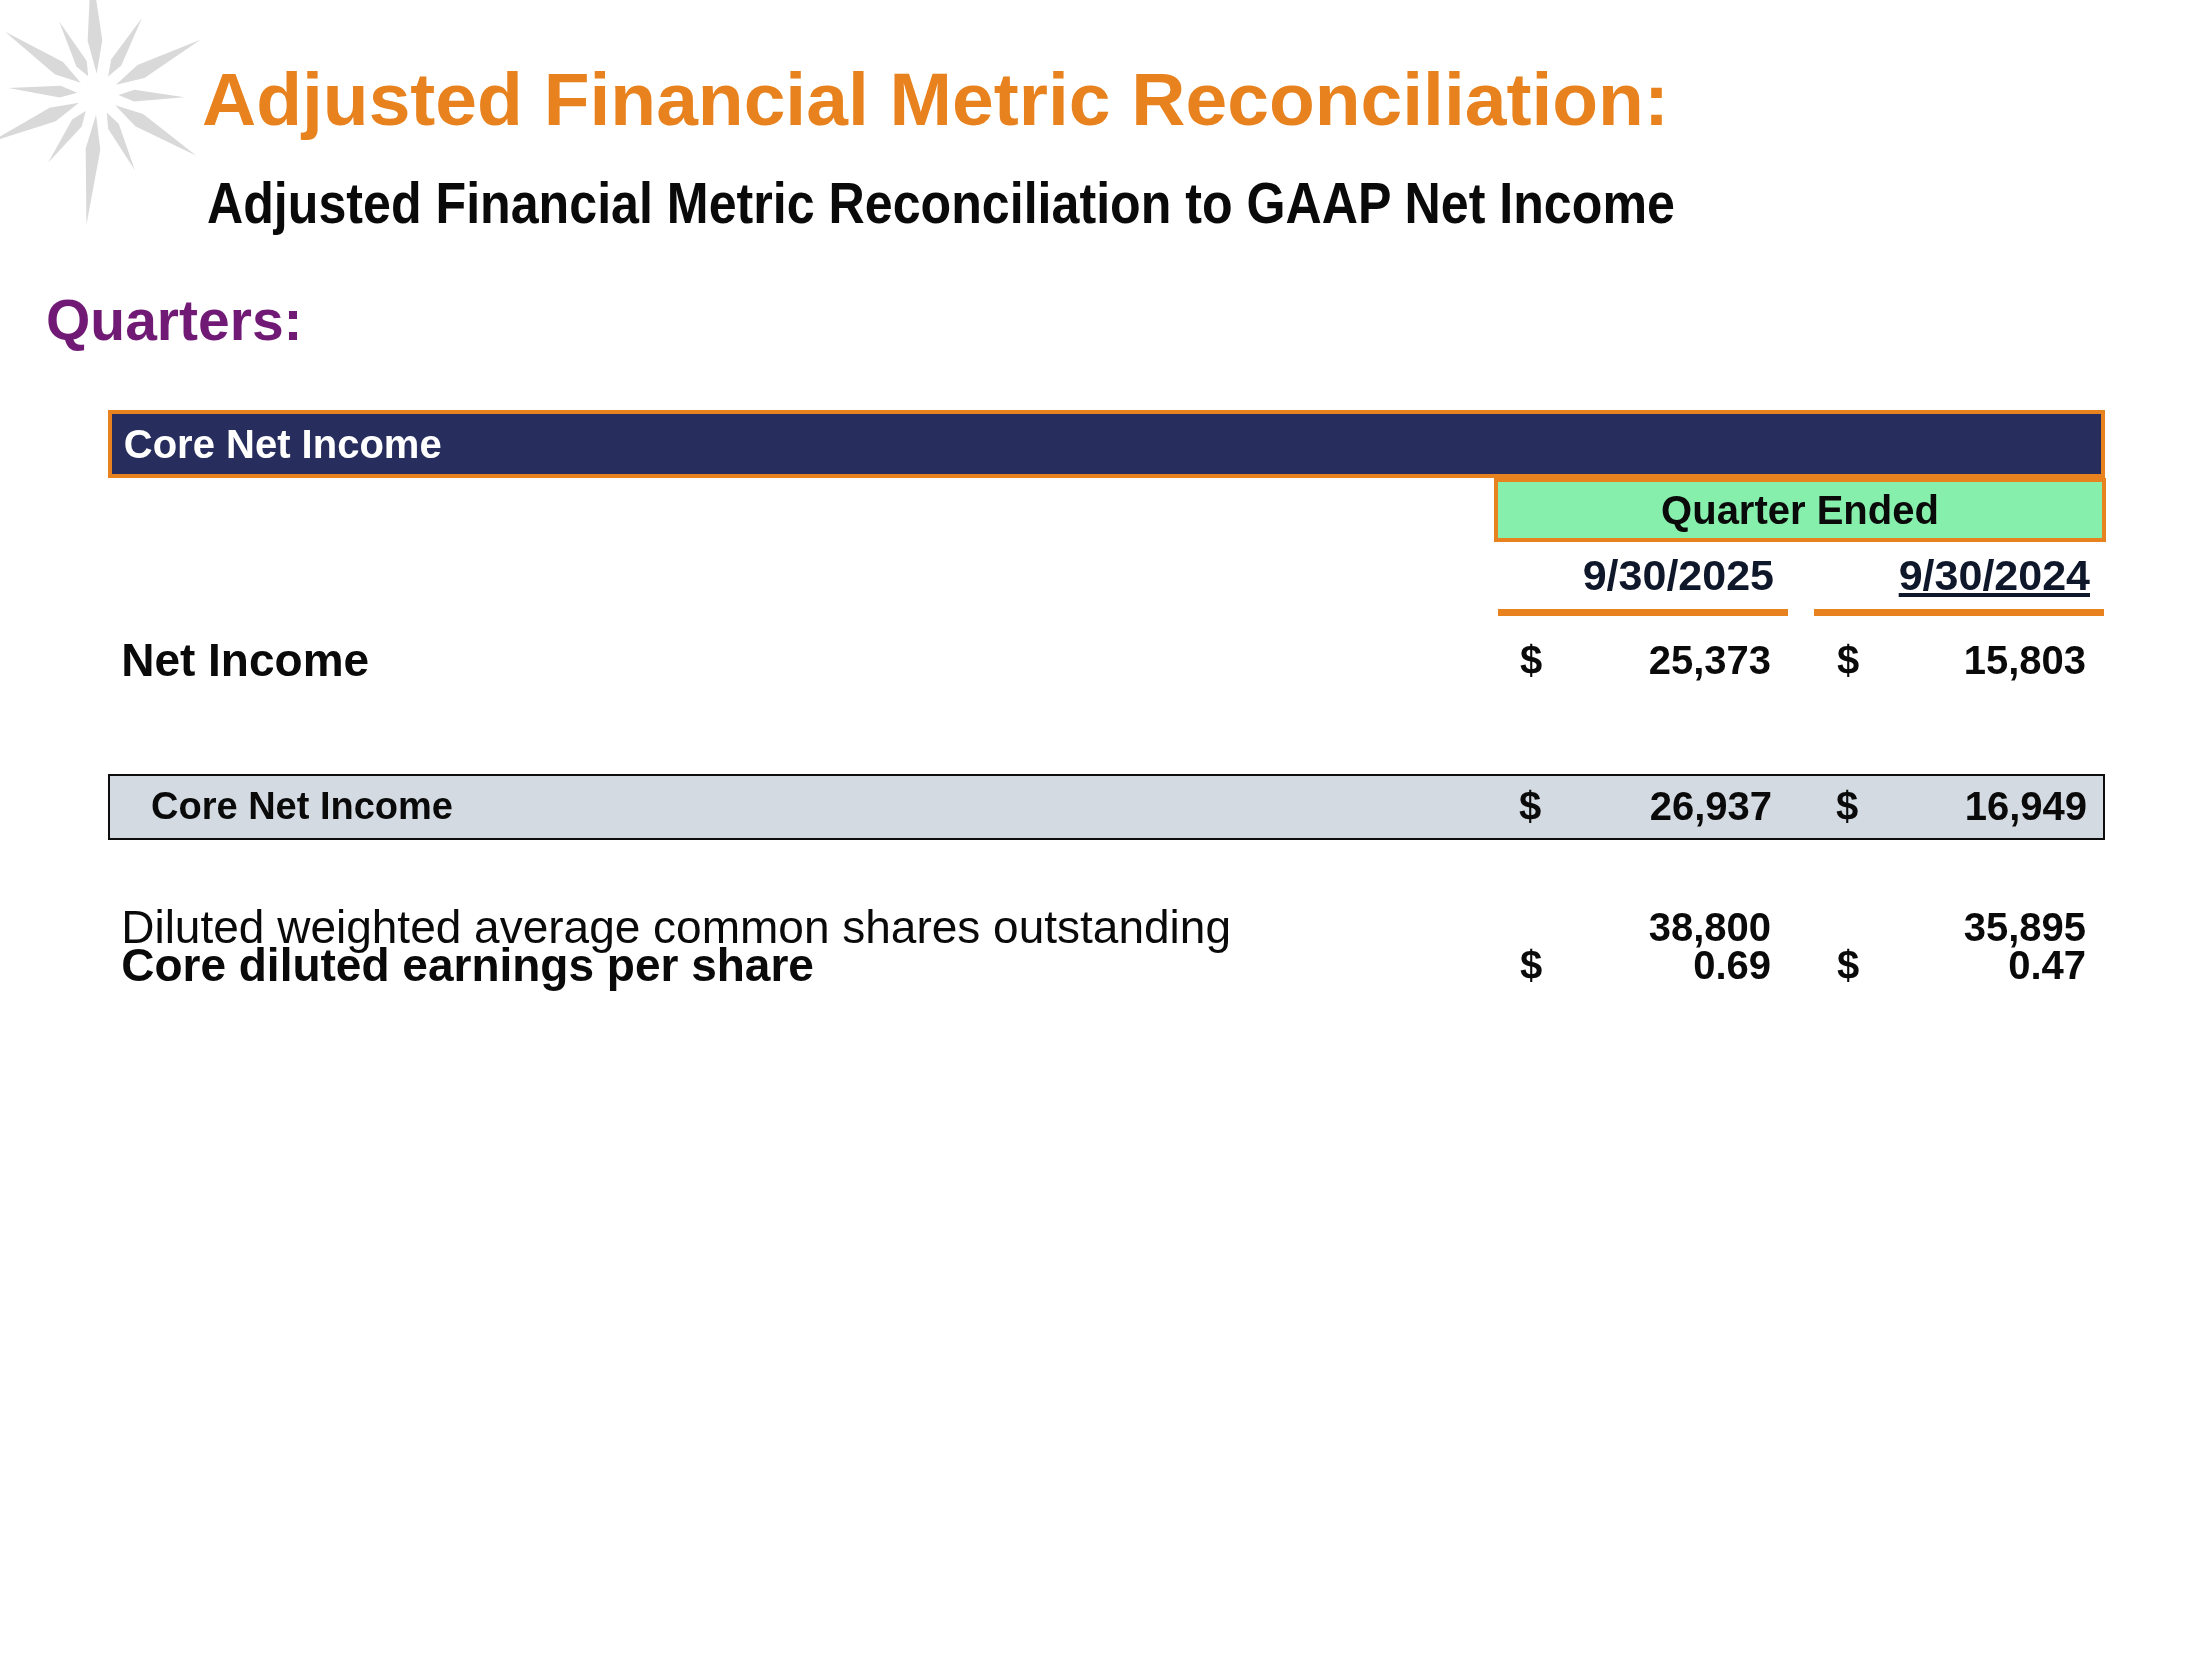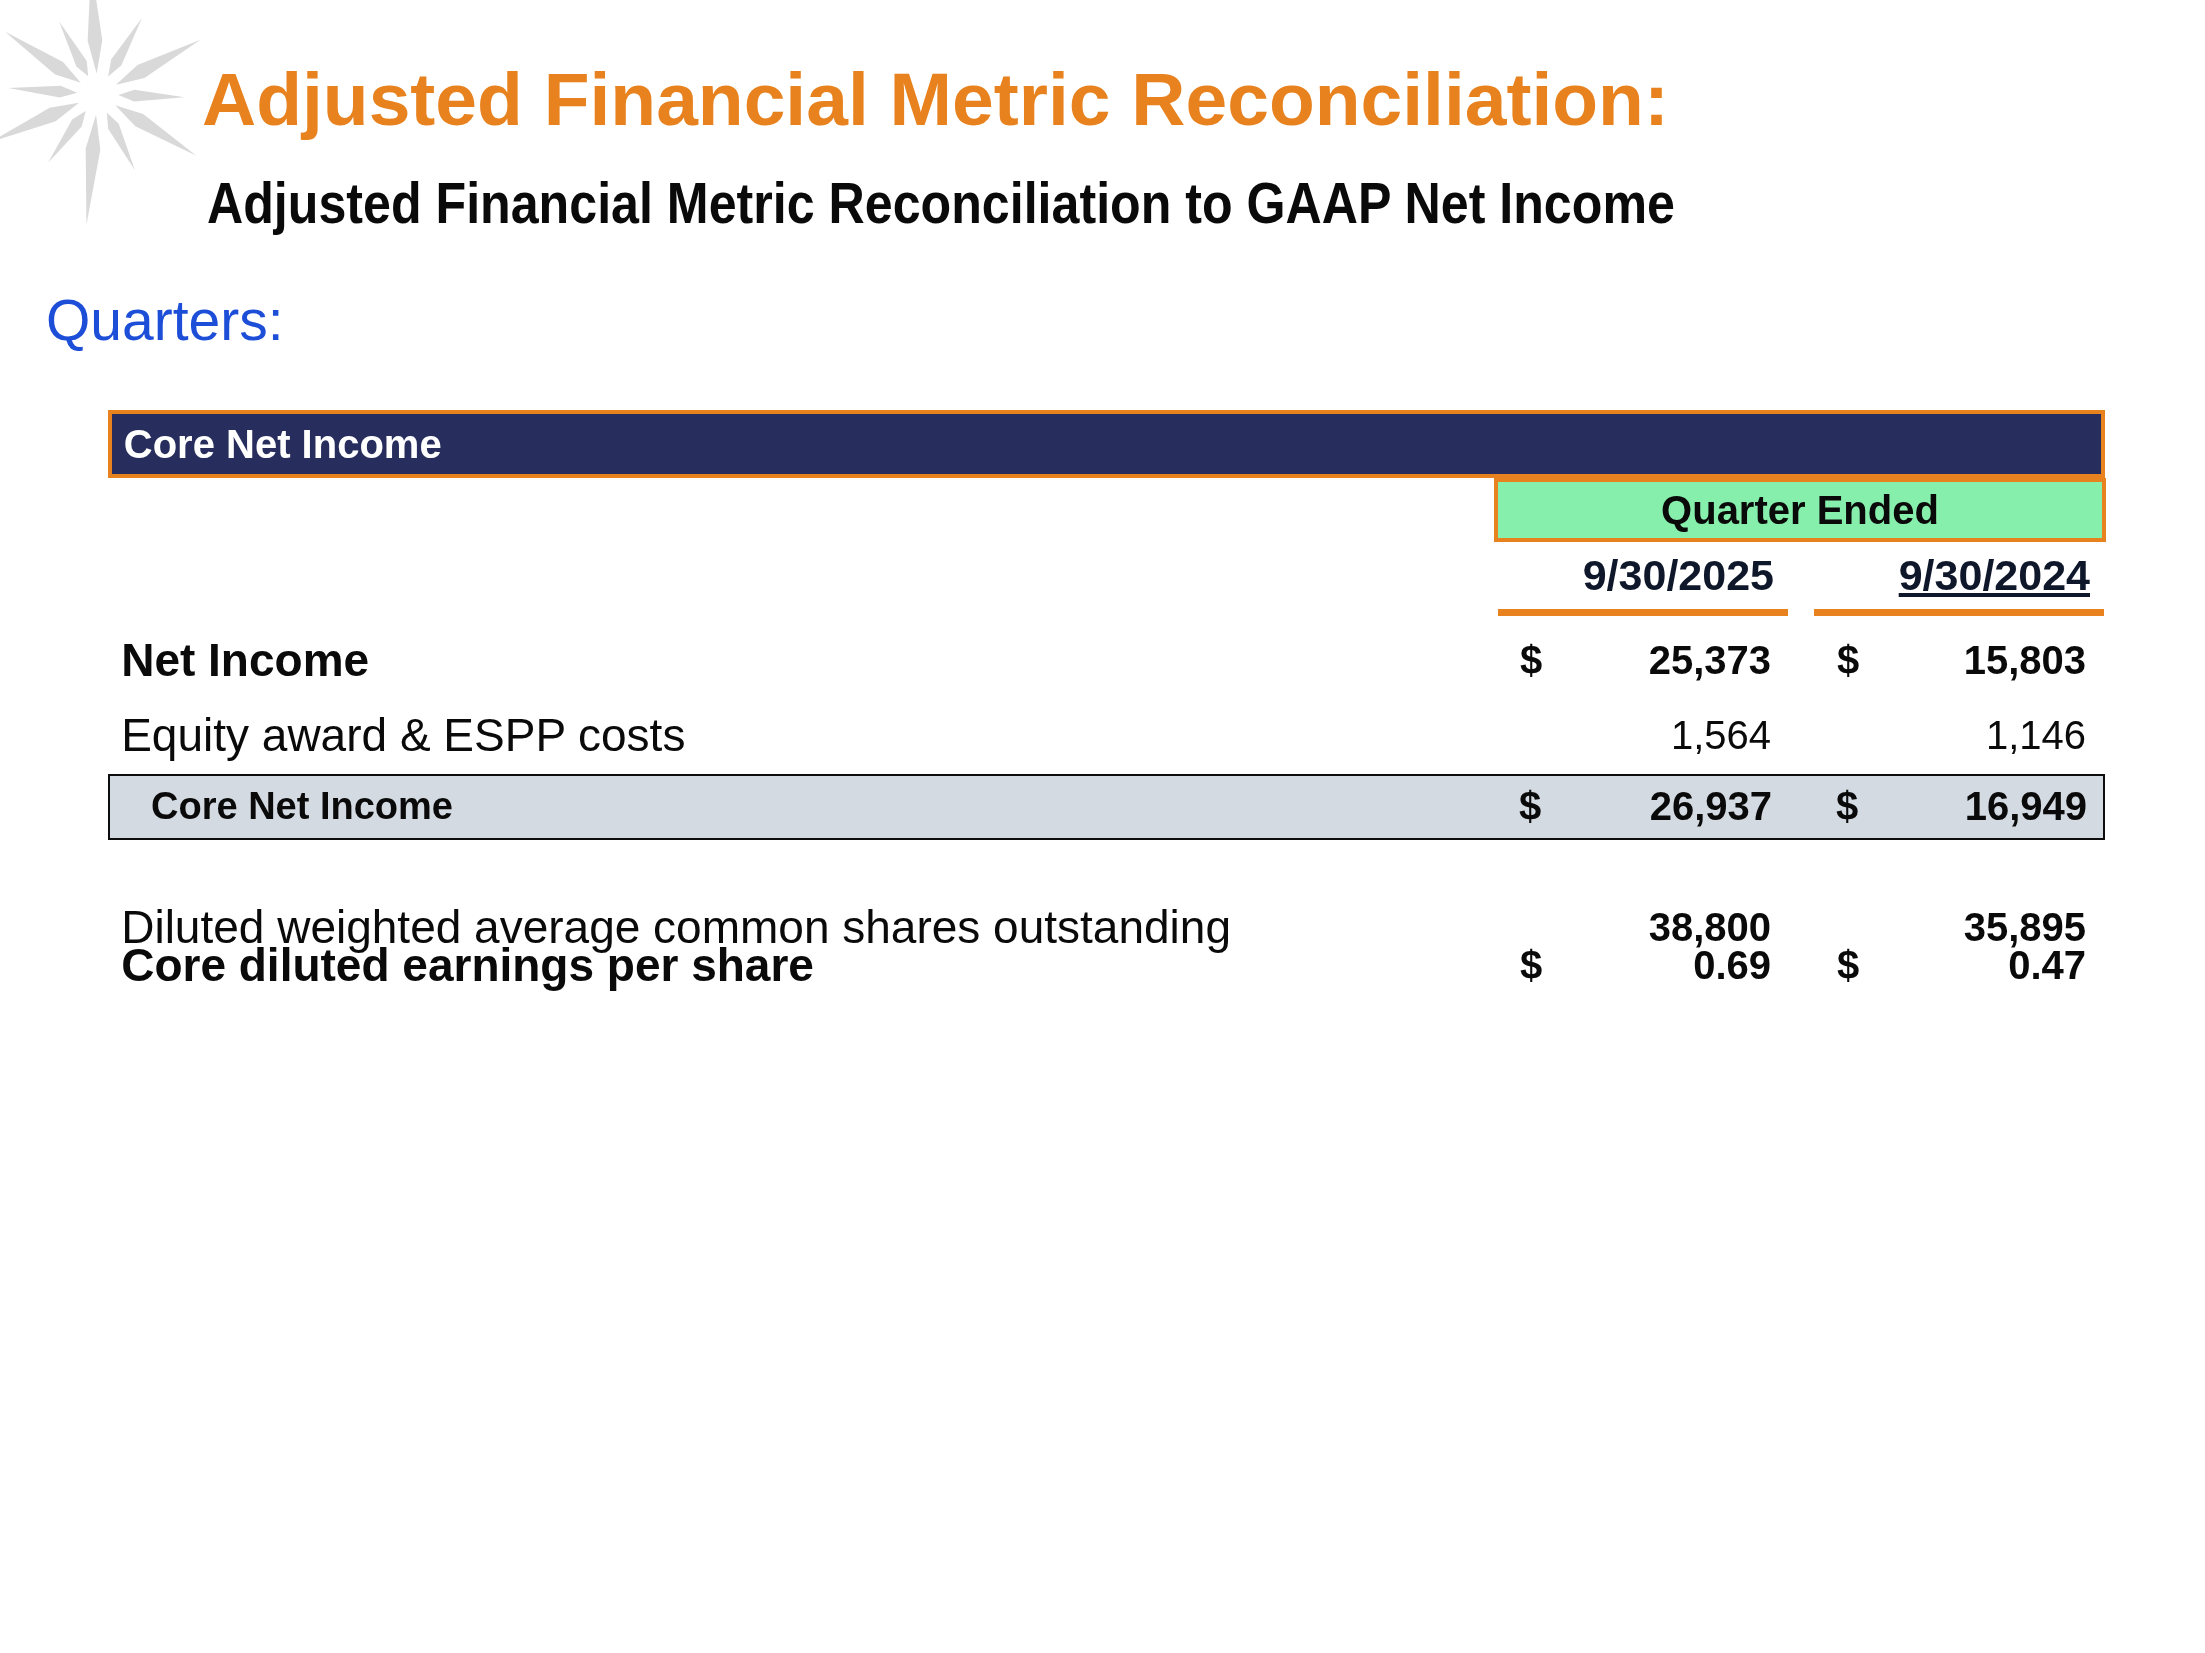--- a/index.html
+++ b/index.html
@@ -14,21 +14,21 @@
     position:absolute;left:202px;top:60px;margin:0;
     font-size:75px;line-height:78px;font-weight:bold;color:#E8821E;white-space:nowrap;
   }
   .subtitle{
     position:absolute;left:207px;top:173px;margin:0;
     font-size:57px;line-height:60px;font-weight:bold;color:#0a0a0a;white-space:nowrap;
     transform:scaleX(.88);transform-origin:left top;
   }
   .quarters{
     position:absolute;left:46px;top:290px;
-    font-size:57px;line-height:60px;font-weight:normal;color:#1d4ed8;white-space:nowrap;
+    font-size:57px;line-height:60px;font-weight:bold;color:#701a75;white-space:nowrap;
   }
 
   
   .corner-burst{position:absolute;left:0;top:0;}
 
   
   .tbl-header{
     position:absolute;left:108px;top:410px;width:1997px;height:68px;
     background:#272E5D;border:4.4px solid #E8821E;
     display:flex;align-items:center;padding-left:11.8px;
@@ -143,25 +143,20 @@
   <div class="rule rule-2"></div>
 
   <div class="row r1">
     <span class="lbl">Net Income</span>
     <span class="cur c1">$</span>
     <span class="val v1">25,373</span>
     <span class="cur c2">$</span>
     <span class="val v2">15,803</span>
   </div>
 
-  <div class="row r2">
-    <span class="lbl">Equity award &amp; ESPP costs</span>
-    <span class="val v1">1,564</span>
-    <span class="val v2">1,146</span>
-  </div>
 
   <div class="core-box">
     <div class="row-core">
       <span class="lbl">Core Net Income</span>
       <span class="cur c1">$</span>
       <span class="val v1">26,937</span>
       <span class="cur c2">$</span>
       <span class="val v2">16,949</span>
     </div>
   </div>

